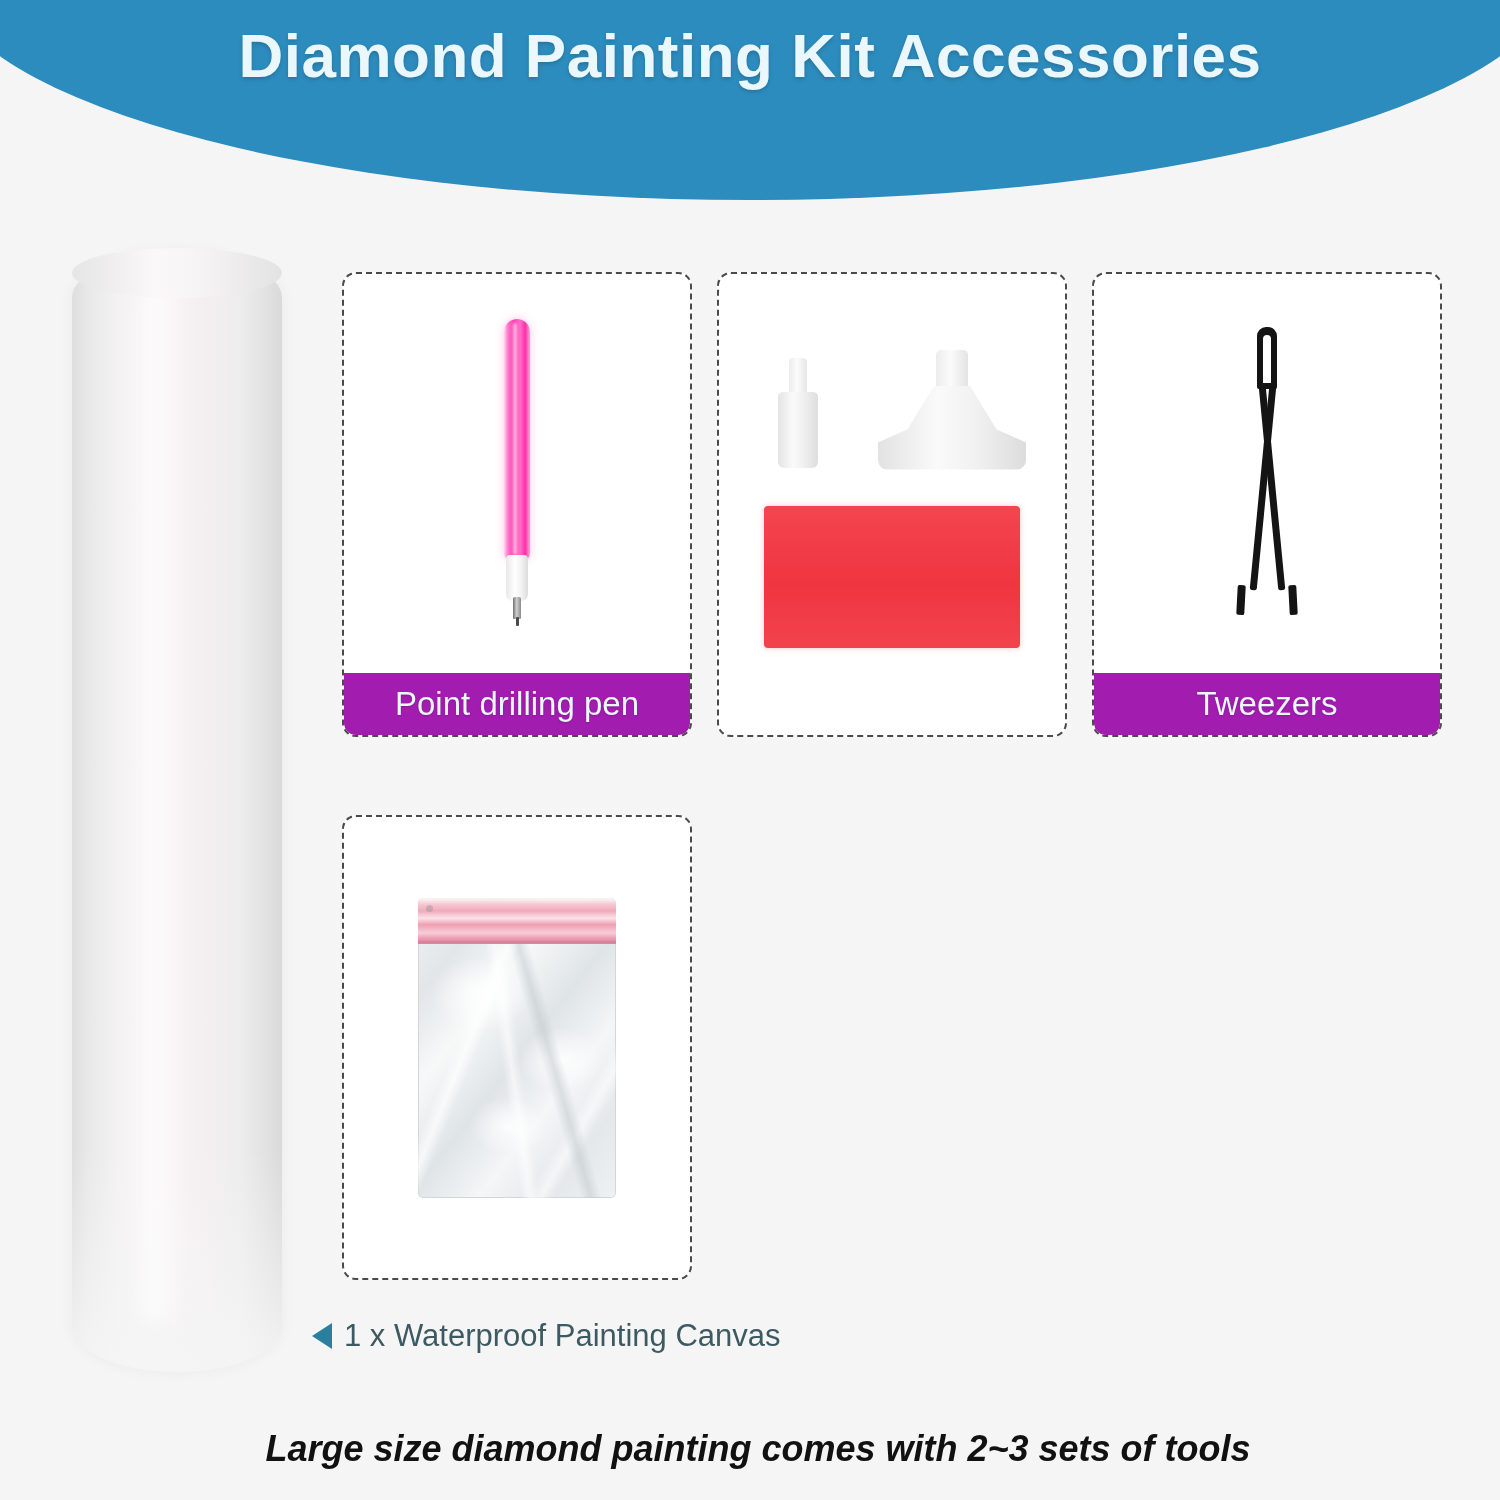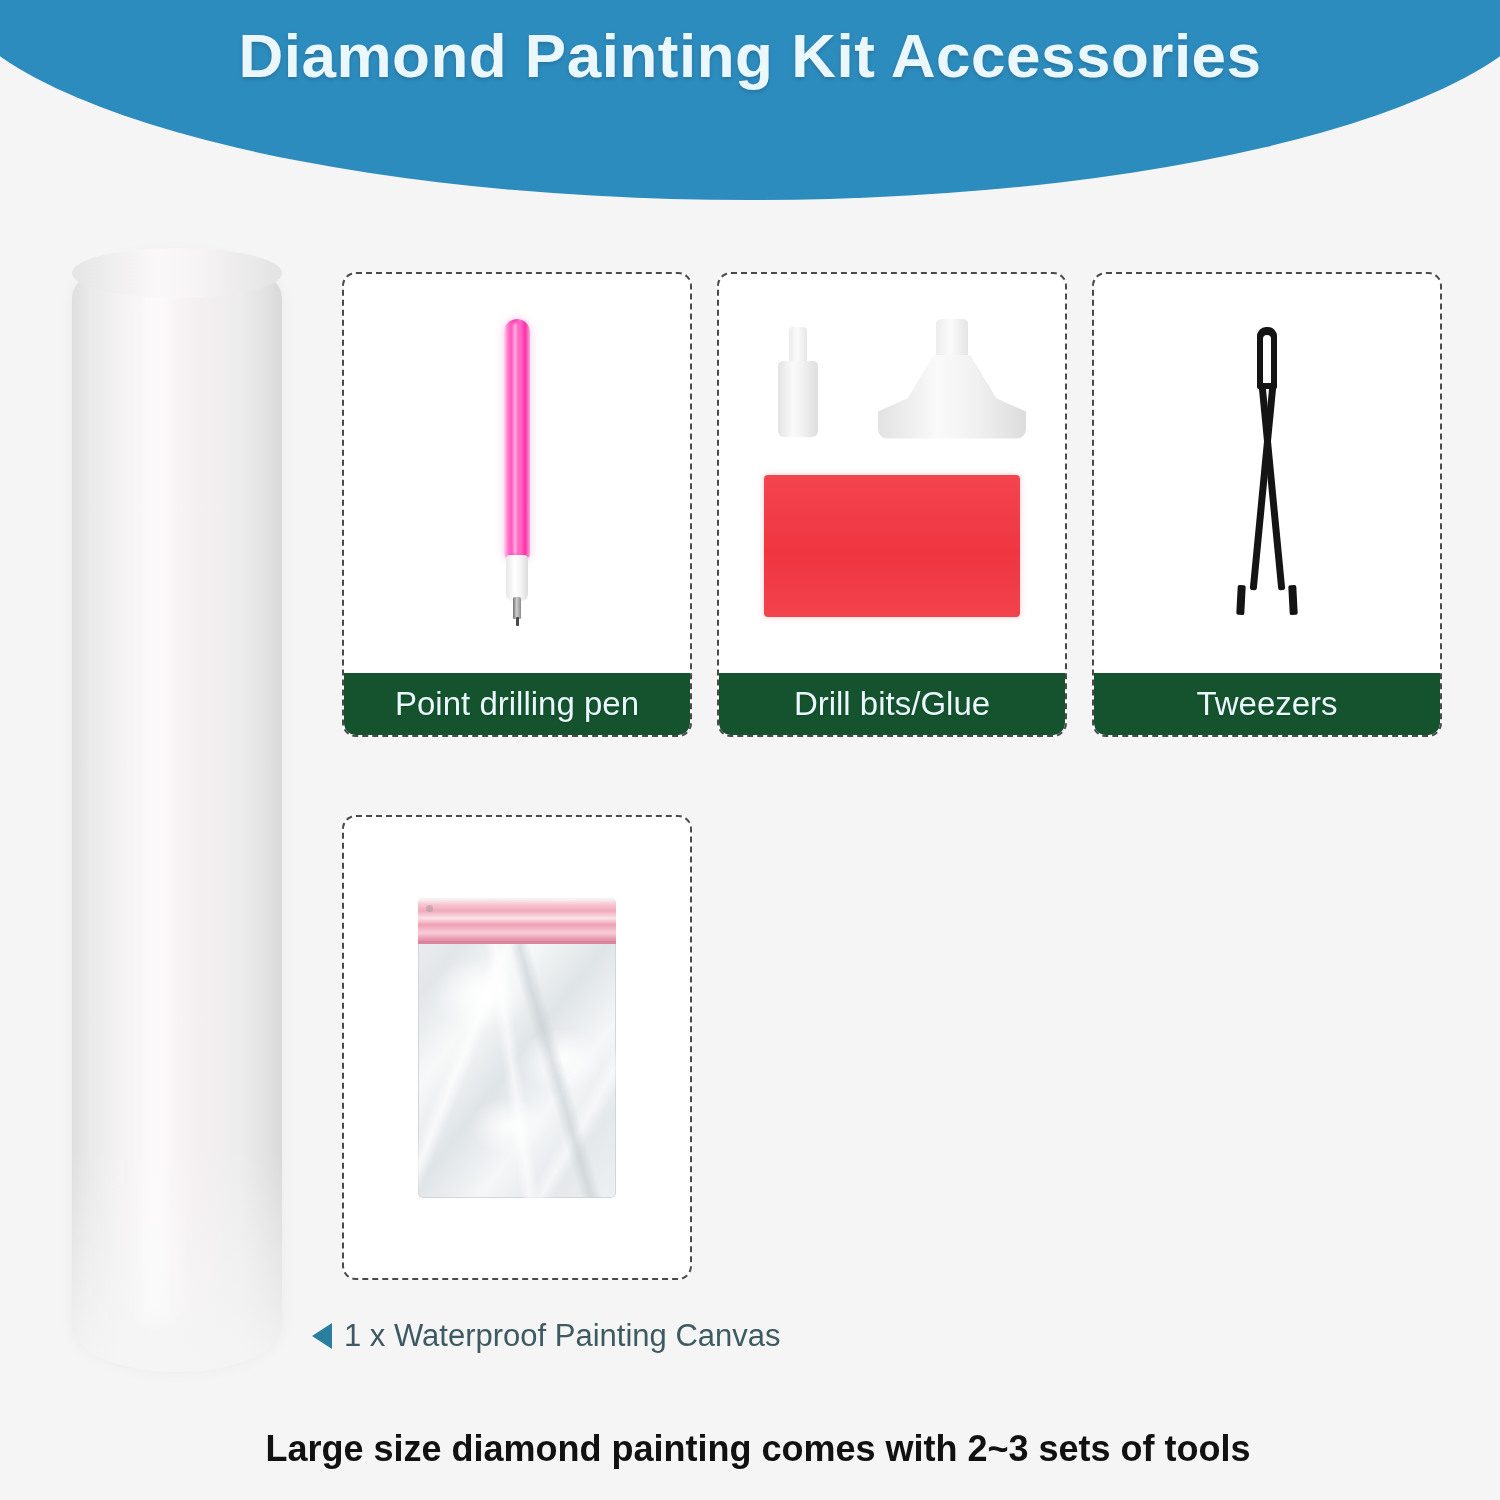--- a/index.html
+++ b/index.html
@@ -116,21 +116,21 @@
   .card-media {
     flex: 1 1 auto;
     position: relative;
     display: flex;
     align-items: center;
     justify-content: center;
   }
   .card-label {
     flex: 0 0 auto;
     height: 62px;
-    background: #14532d;
+    background: #a21caf;
     color: #eaf8fd;
     display: flex;
     align-items: center;
     justify-content: center;
     font-size: 33px;
     border-bottom-left-radius: 11px;
     border-bottom-right-radius: 11px;
     text-shadow: 0 1px 2px rgba(0,0,0,0.15);
     white-space: nowrap;
   }
@@ -389,20 +389,21 @@
   
   #footer-caption {
     position: absolute;
     left: 16px; right: 0;
     top: 1428px;
     text-align: center;
     color: #111111;
     font-size: 36px;
     font-weight: bold;
     white-space: nowrap;
+    font-style: italic;
   }
 </style>
 </head>
 <body>
 
 <div id="header-banner">
   <div id="header-title">Diamond Painting Kit Accessories</div>
 </div>
 
 <div id="canvas-roll-wrap">
@@ -431,21 +432,20 @@
           <div class="neck"></div>
           <div class="body"></div>
         </div>
         <div class="bit-wide">
           <div class="neck"></div>
           <div class="fan"></div>
         </div>
         <div class="glue-square"></div>
       </div>
     </div>
-    <div class="card-label">Drill bits/Glue</div>
   </div>
 
 
   <div class="card">
     <div class="card-media">
       <div class="tweezers">
         <div class="tw-leg left"></div>
         <div class="tw-leg right"></div>
         <div class="tw-head"></div>
         <div class="tw-gap"></div>

